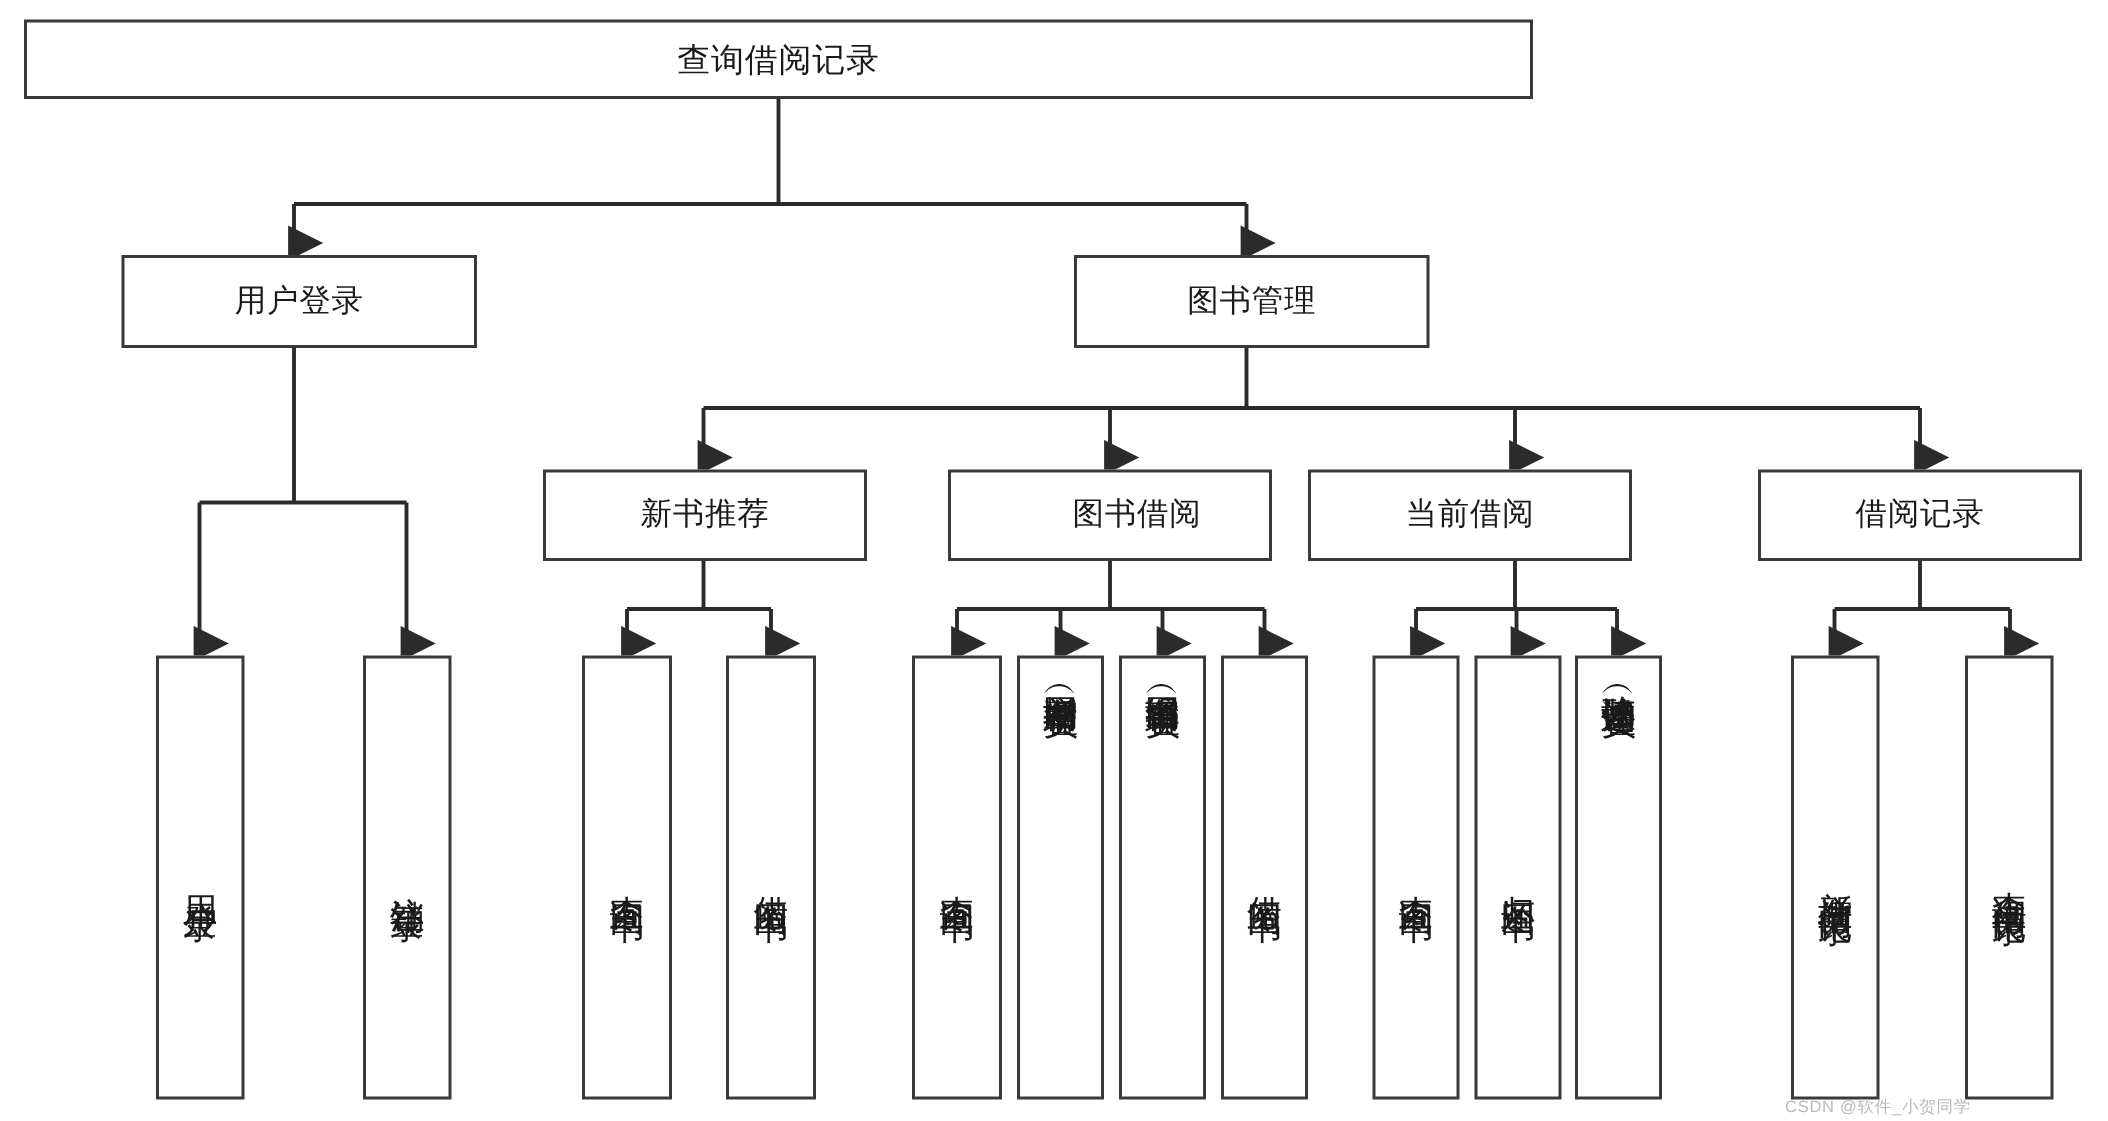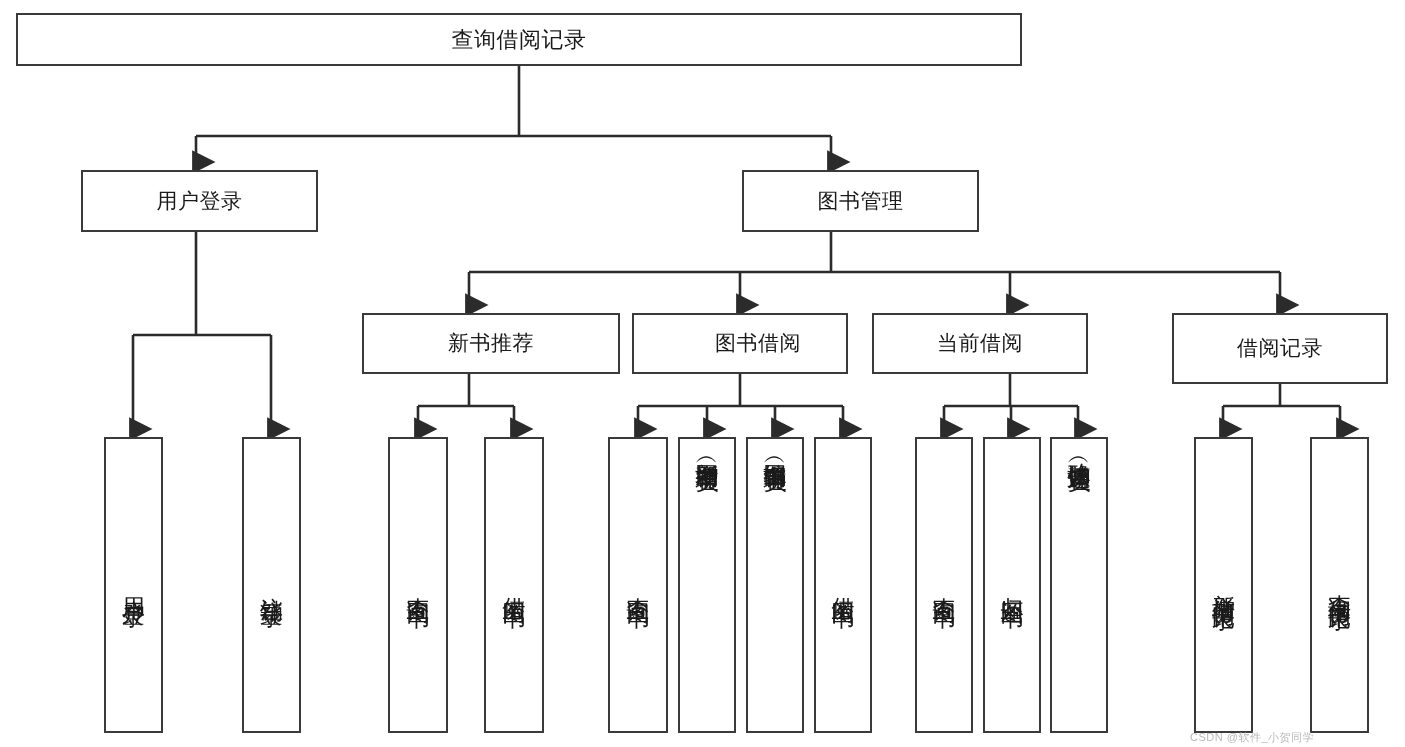--- a/index.html
+++ b/index.html
@@ -143,37 +143,37 @@
   </svg>
 
   <div class="node horiz title" style="left:16px; top:13px; width:1006px; height:53px;">
     <span class="node-label">查询借阅记录</span>
   </div>
 
   <div class="node horiz" style="left:81px; top:170px; width:237px; height:62px;">
     <span class="node-label">用户登录</span>
   </div>
 
-  <div class="node horiz" style="left:742px; top:170px; width:237px; height:62px;">
+  <div class="node horiz" style="left:716px; top:170px; width:237px; height:62px;">
     <span class="node-label">图书管理</span>
   </div>
 
-  <div class="node horiz" style="left:362px; top:313px; width:258px; height:61px;">
+  <div class="node horiz" style="left:362px; top:313px; width:216px; height:61px;">
     <span class="node-label">新书推荐</span>
   </div>
 
   <div class="node horiz" style="left:632px; top:313px; width:216px; height:61px;padding-left:36px;">
     <span class="node-label">图书借阅</span>
   </div>
 
   <div class="node horiz" style="left:872px; top:313px; width:216px; height:61px;">
     <span class="node-label">当前借阅</span>
   </div>
 
-  <div class="node horiz" style="left:1172px; top:313px; width:216px; height:71px;">
+  <div class="node horiz" style="left:1172px; top:313px; width:216px; height:61px;">
     <span class="node-label">借阅记录</span>
   </div>
 
   <div class="node vert centered" style="left:104px; top:437px; width:59px; height:296px;">
     <span class="node-label">用户登录</span>
   </div>
 
   <div class="node vert centered" style="left:242px; top:437px; width:59px; height:296px;">
     <span class="node-label">注销登录</span>
   </div>

